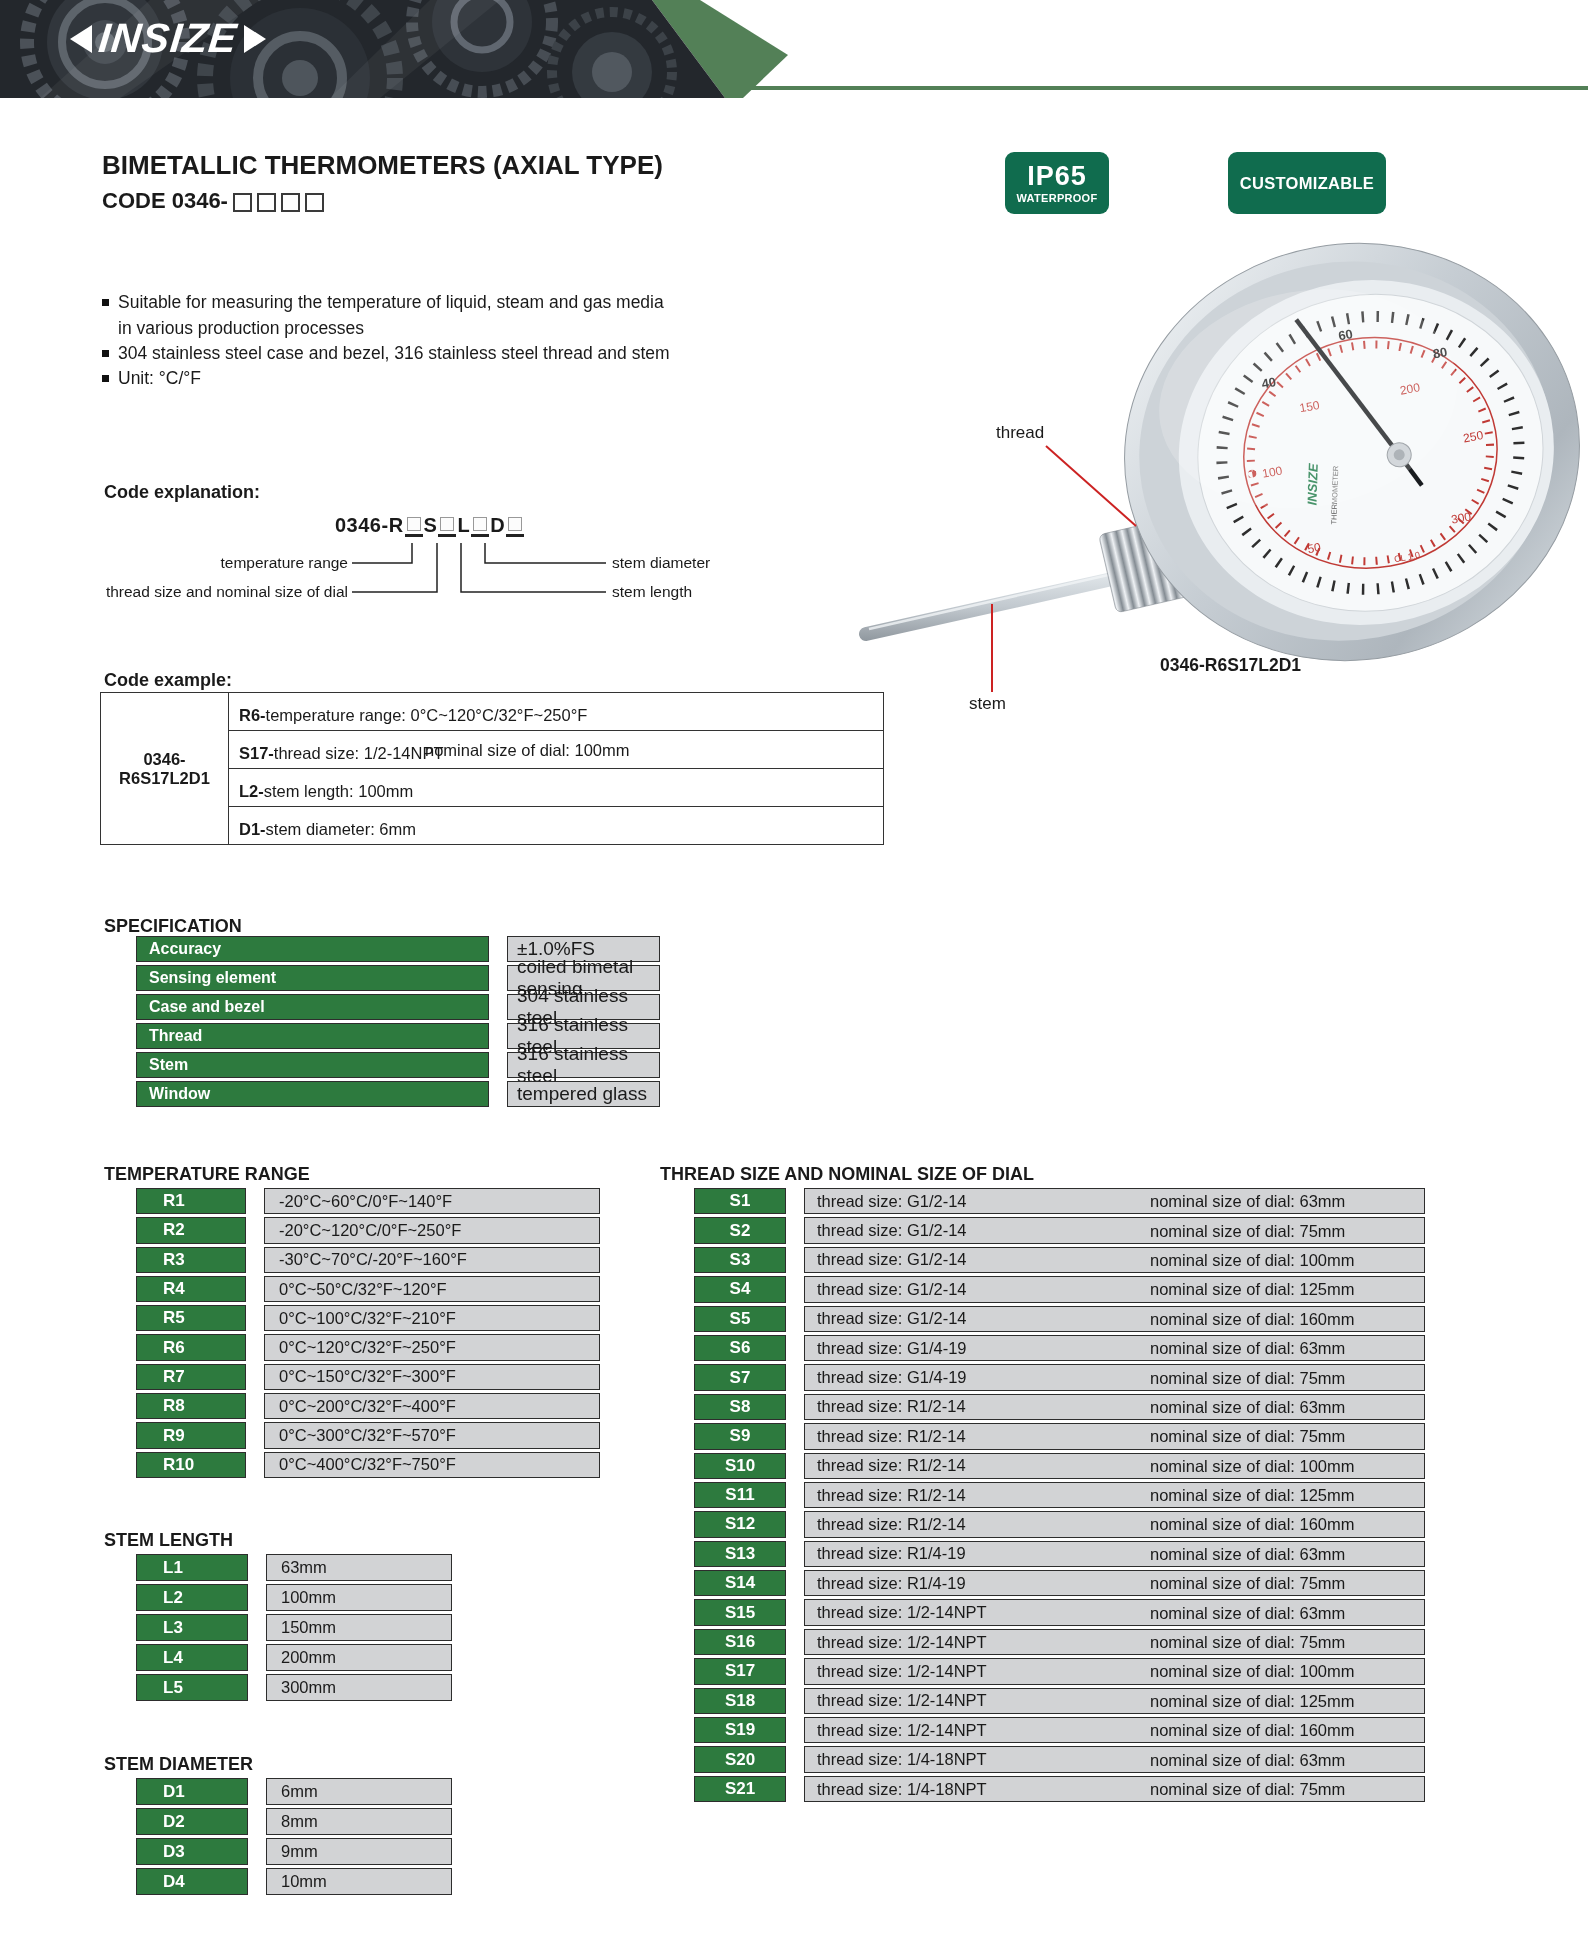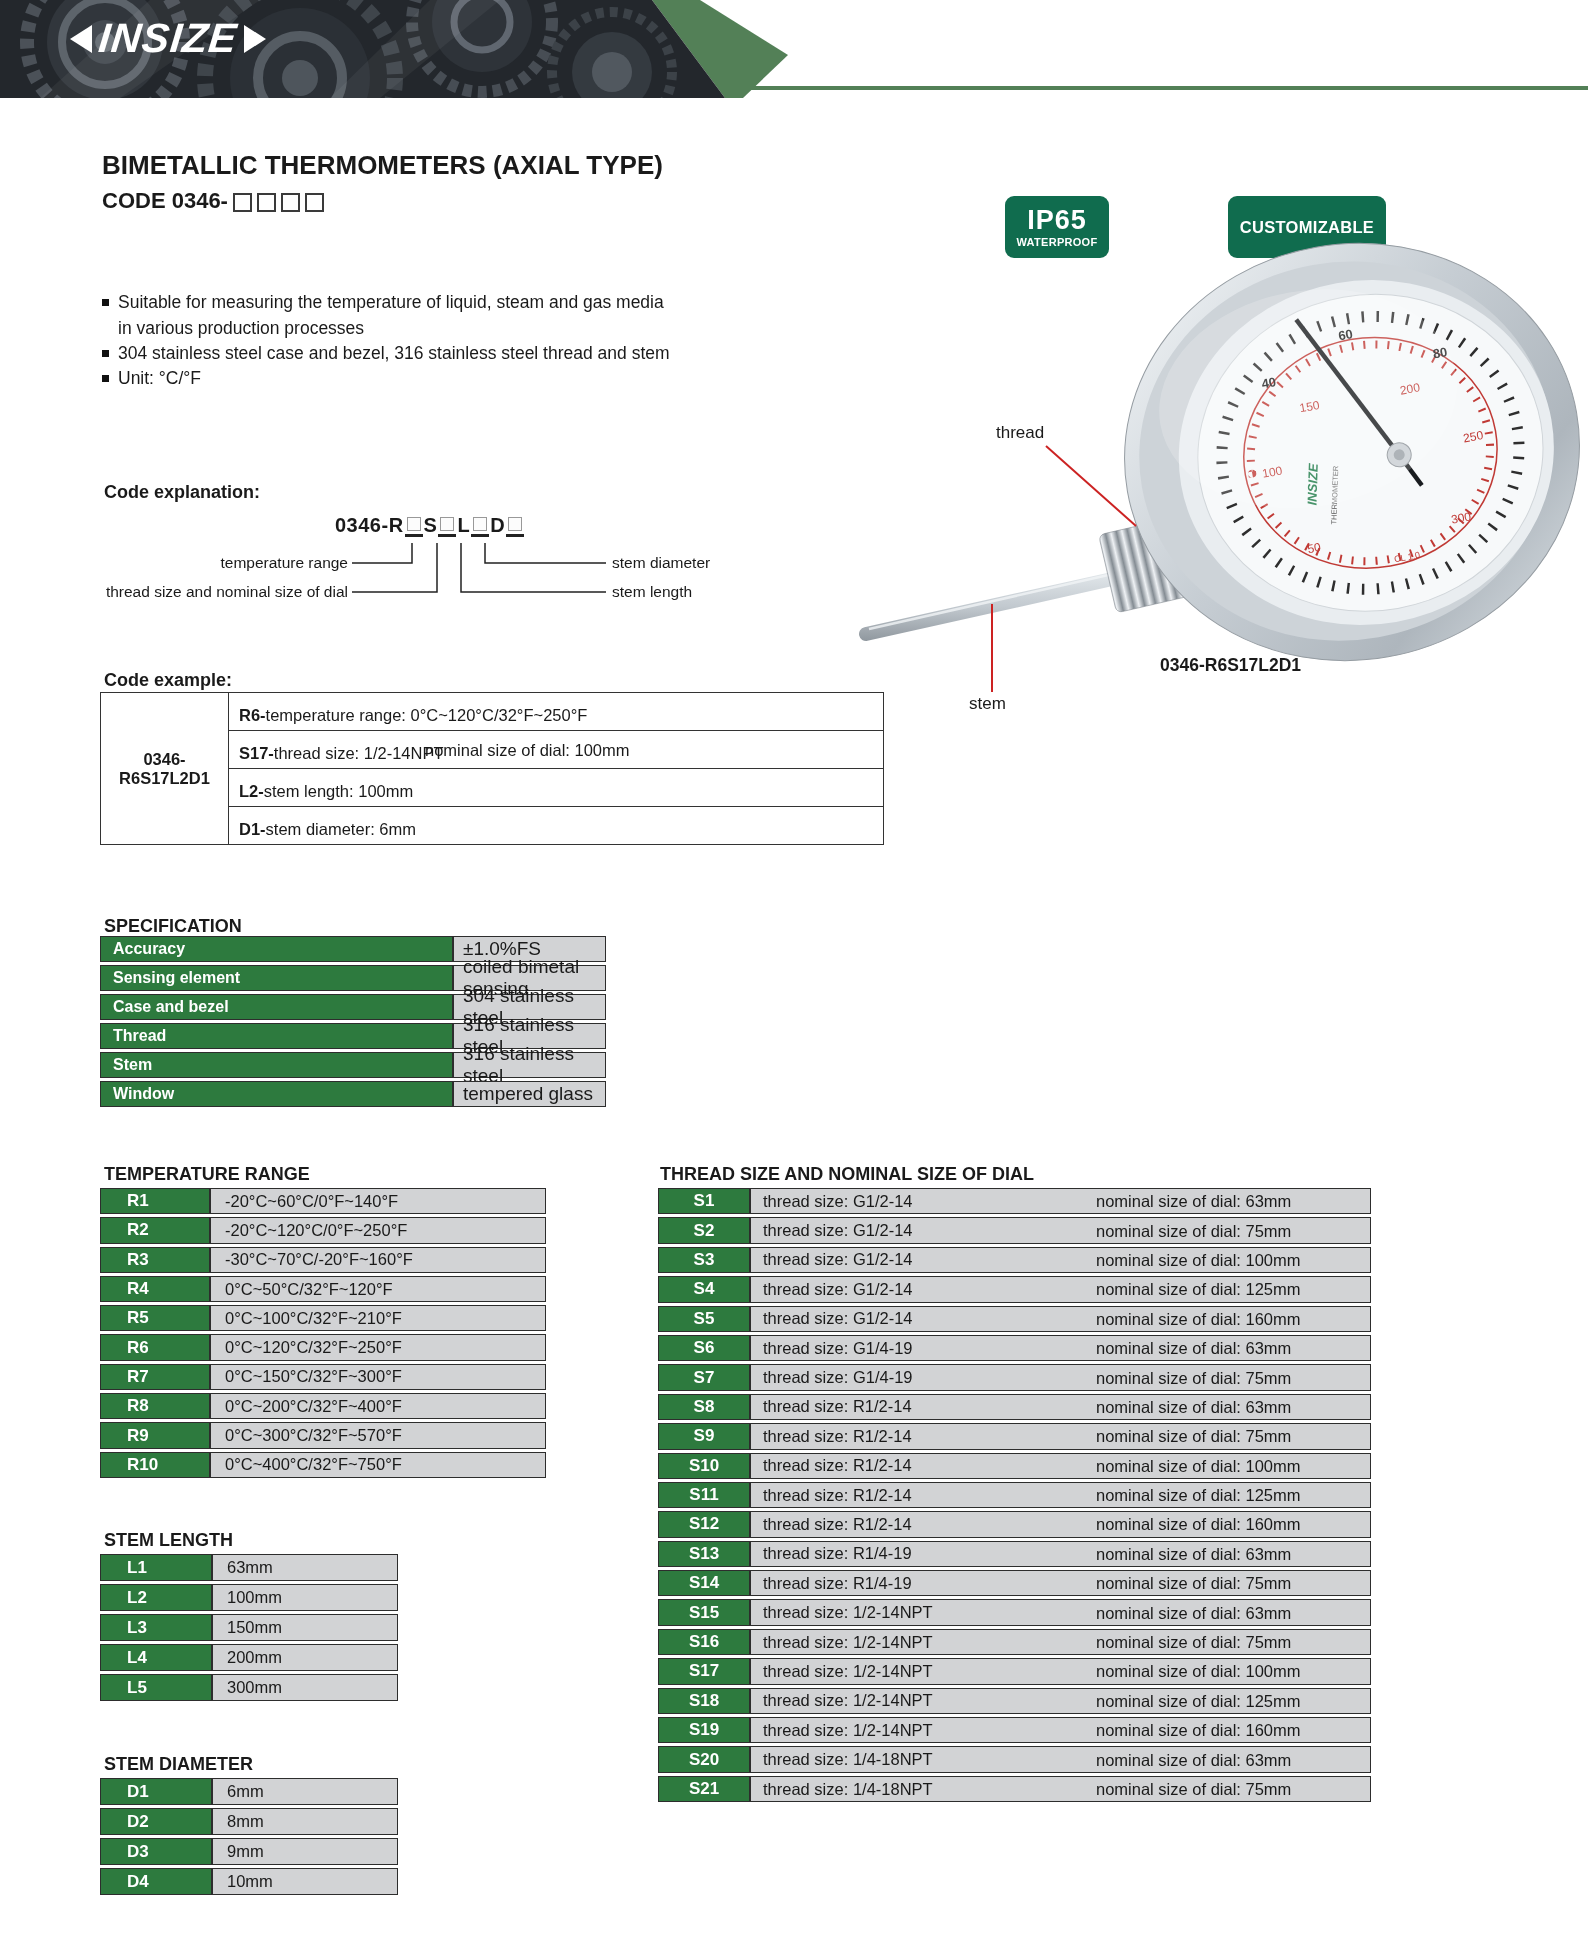--- a/index.html
+++ b/index.html
@@ -10,21 +10,21 @@
   .green-rule{position:absolute;left:743px;top:86px;width:845px;height:4px;background:#538057;}
   .logo{position:absolute;left:70px;top:18px;display:flex;align-items:center;gap:7px;}
   .tri-l{width:0;height:0;border-top:14px solid transparent;border-bottom:14px solid transparent;border-right:22px solid #fff;}
   .tri-r{width:0;height:0;border-top:14px solid transparent;border-bottom:14px solid transparent;border-left:22px solid #fff;}
   .logo-text{font-size:41px;font-weight:bold;font-style:italic;color:#fff;letter-spacing:1px;transform:skewX(-6deg);line-height:1;}
   
   .title1{position:absolute;left:102px;top:150px;font-size:26px;font-weight:bold;}
   .title2{position:absolute;left:102px;top:188px;font-size:22px;font-weight:bold;display:flex;align-items:center;gap:5px;}
   .ph-sq{width:15px;height:15px;border:2px solid #3a3a3a;display:inline-block;margin-top:3px;}
   
-  .badge{position:absolute;background:#106c4e;color:#fff;border-radius:9px;display:flex;flex-direction:column;align-items:center;justify-content:center;text-align:center;margin-top:44px;}
+  .badge{position:absolute;background:#106c4e;color:#fff;border-radius:9px;display:flex;flex-direction:column;align-items:center;justify-content:center;text-align:center;}
   .badge-ip{left:1005px;top:152px;width:104px;height:62px;line-height:1;}
   .badge-ip .b1{font-size:27px;font-weight:bold;letter-spacing:1px;}
   .badge-ip .b2{font-size:11px;font-weight:bold;margin-top:3px;letter-spacing:.3px;}
   .badge-cu{left:1228px;top:152px;width:158px;height:62px;font-size:16.5px;font-weight:bold;letter-spacing:.3px;}
   
   .feat{position:absolute;left:102px;font-size:17.5px;display:flex;gap:9px;align-items:flex-start;justify-content:flex-end;}
   .feat .bsq{width:7px;height:7px;background:#111;margin-top:7px;flex:none;}
   .feat.cont{left:118px;}
   
   .sec-heading{position:absolute;font-size:18px;font-weight:bold;}
@@ -34,21 +34,21 @@
   .expl-label{position:absolute;font-size:15.5px;}
   .expl-svg{position:absolute;left:0;top:0;pointer-events:none;}
   
   .ex-table{position:absolute;left:100px;top:692px;border-collapse:collapse;width:784px;font-size:16.5px;}
   .ex-table td{border:1.5px solid #333;height:29px;padding:8px 0 0 10px;background:#fff;}
   .ex-table td.codecell{width:127px;text-align:center;font-weight:bold;font-size:16.5px;padding:0;}
   .ex-table .b{font-weight:bold;}
   .ex-rel{position:relative;}
   .ex-abs{position:absolute;left:196px;top:50%;transform:translateY(-50%);white-space:nowrap;}
   
-  .gtable{position:absolute;display:grid;gap:3px 0;}
+  .gtable{position:absolute;display:grid;gap:3px 18px;margin-left:36px;}
   .gtable .lc{background:#2d7a3e;color:#fff;font-weight:bold;border:1px solid #2d2d2d;display:flex;align-items:center;padding-left:26px;font-size:17px;}
   .gtable .vc{background:#d2d3d5;border:1px solid #2d2d2d;display:flex;align-items:center;padding-left:14px;font-size:16.5px;position:relative;}
   .spec{left:100px;top:936px;grid-template-columns:353px 153px;grid-auto-rows:26px;}
   .spec .lc{font-size:16px;padding-left:12px;}
   .spec .vc{font-size:19px;padding-left:9px;}
   .temp{left:100px;top:1188px;grid-template-columns:110px 336px;grid-auto-rows:26.3px;}
   .slen{left:100px;top:1554px;grid-template-columns:112px 186px;grid-auto-rows:27px;}
   .sdia{left:100px;top:1778px;grid-template-columns:112px 186px;grid-auto-rows:27px;}
   .thrd{left:658px;top:1188px;grid-template-columns:92px 621px;grid-auto-rows:26.4px;}
   .thrd .lc{justify-content:center;padding-left:0;}

